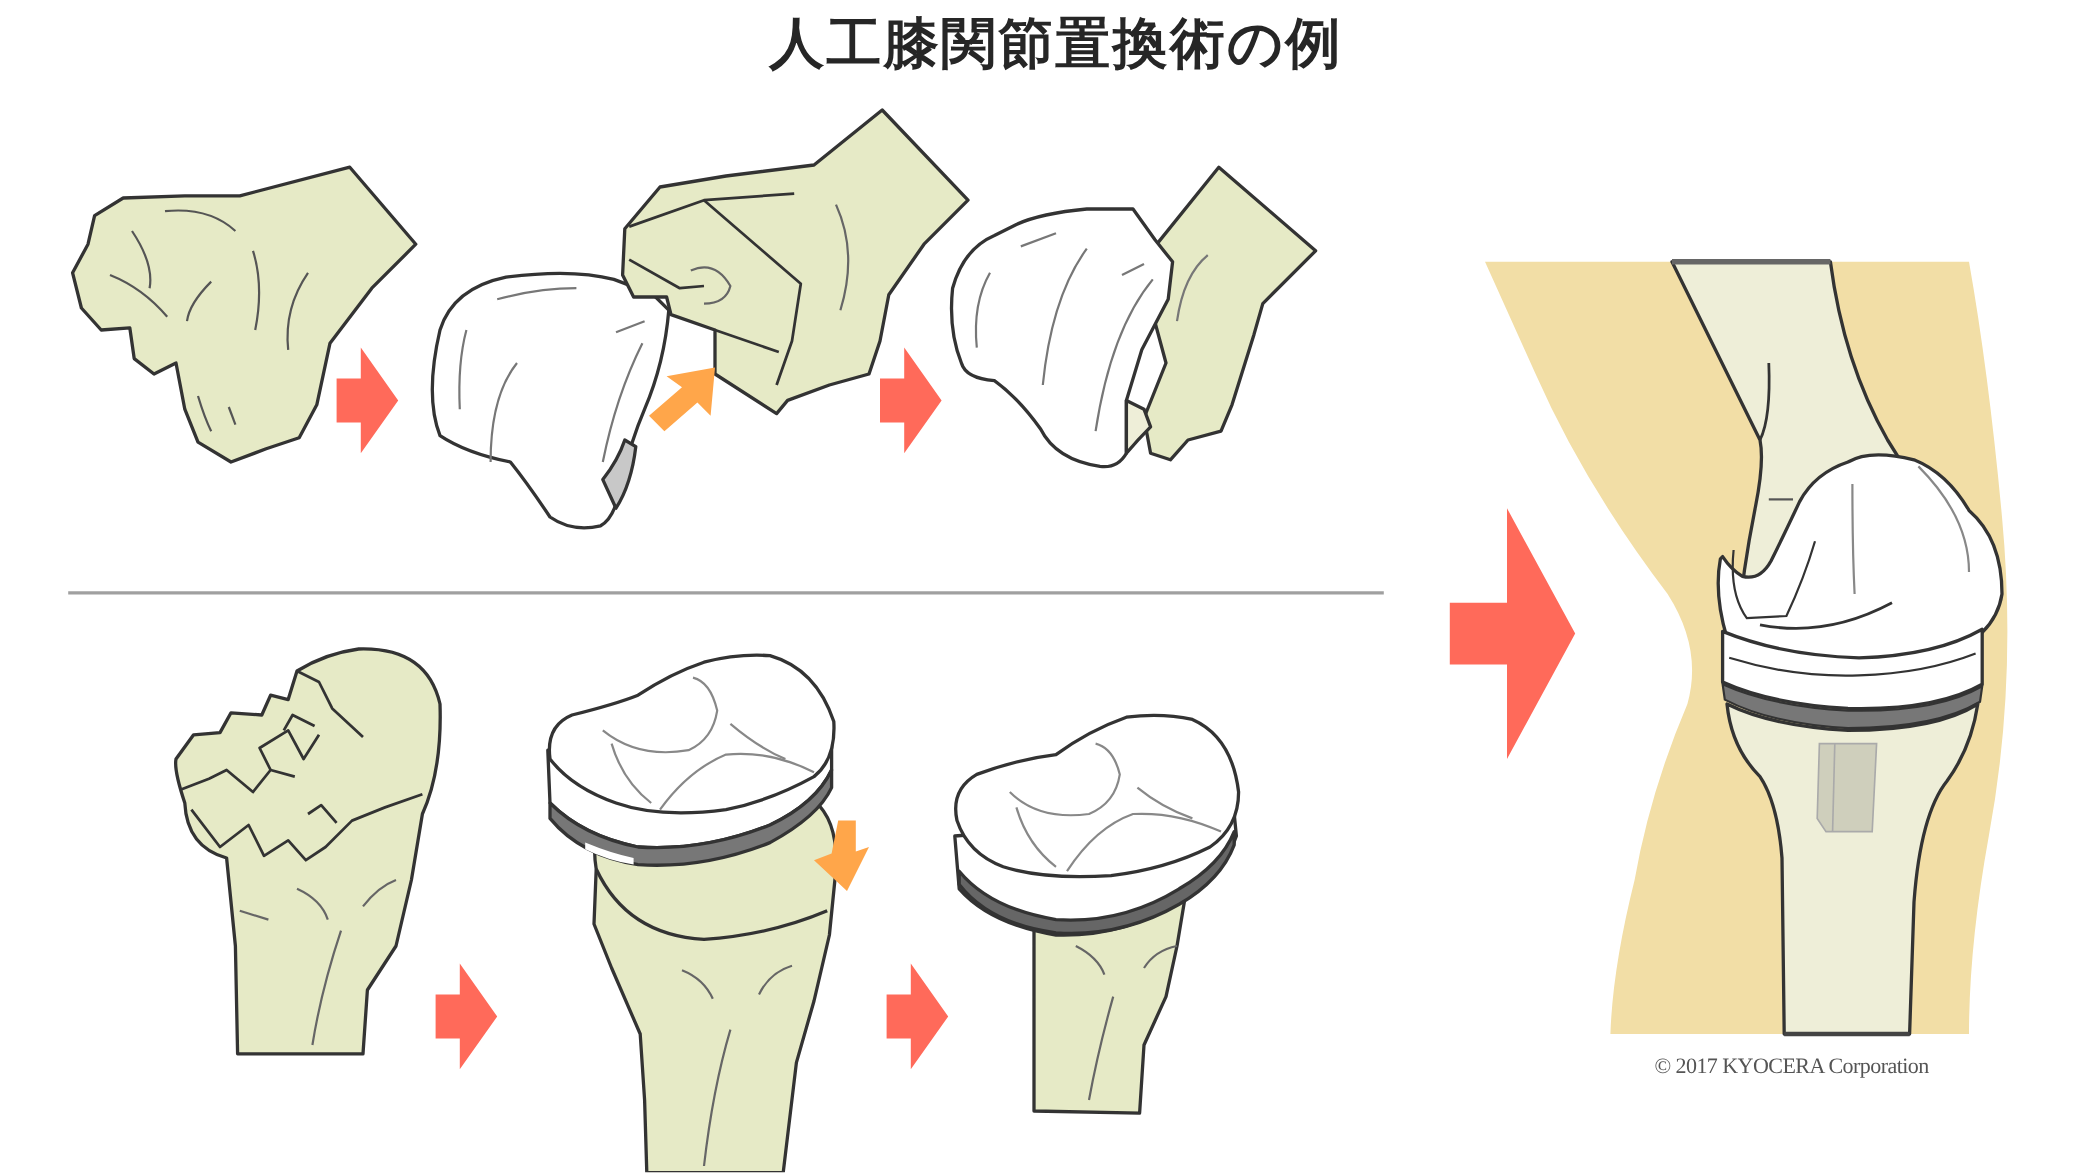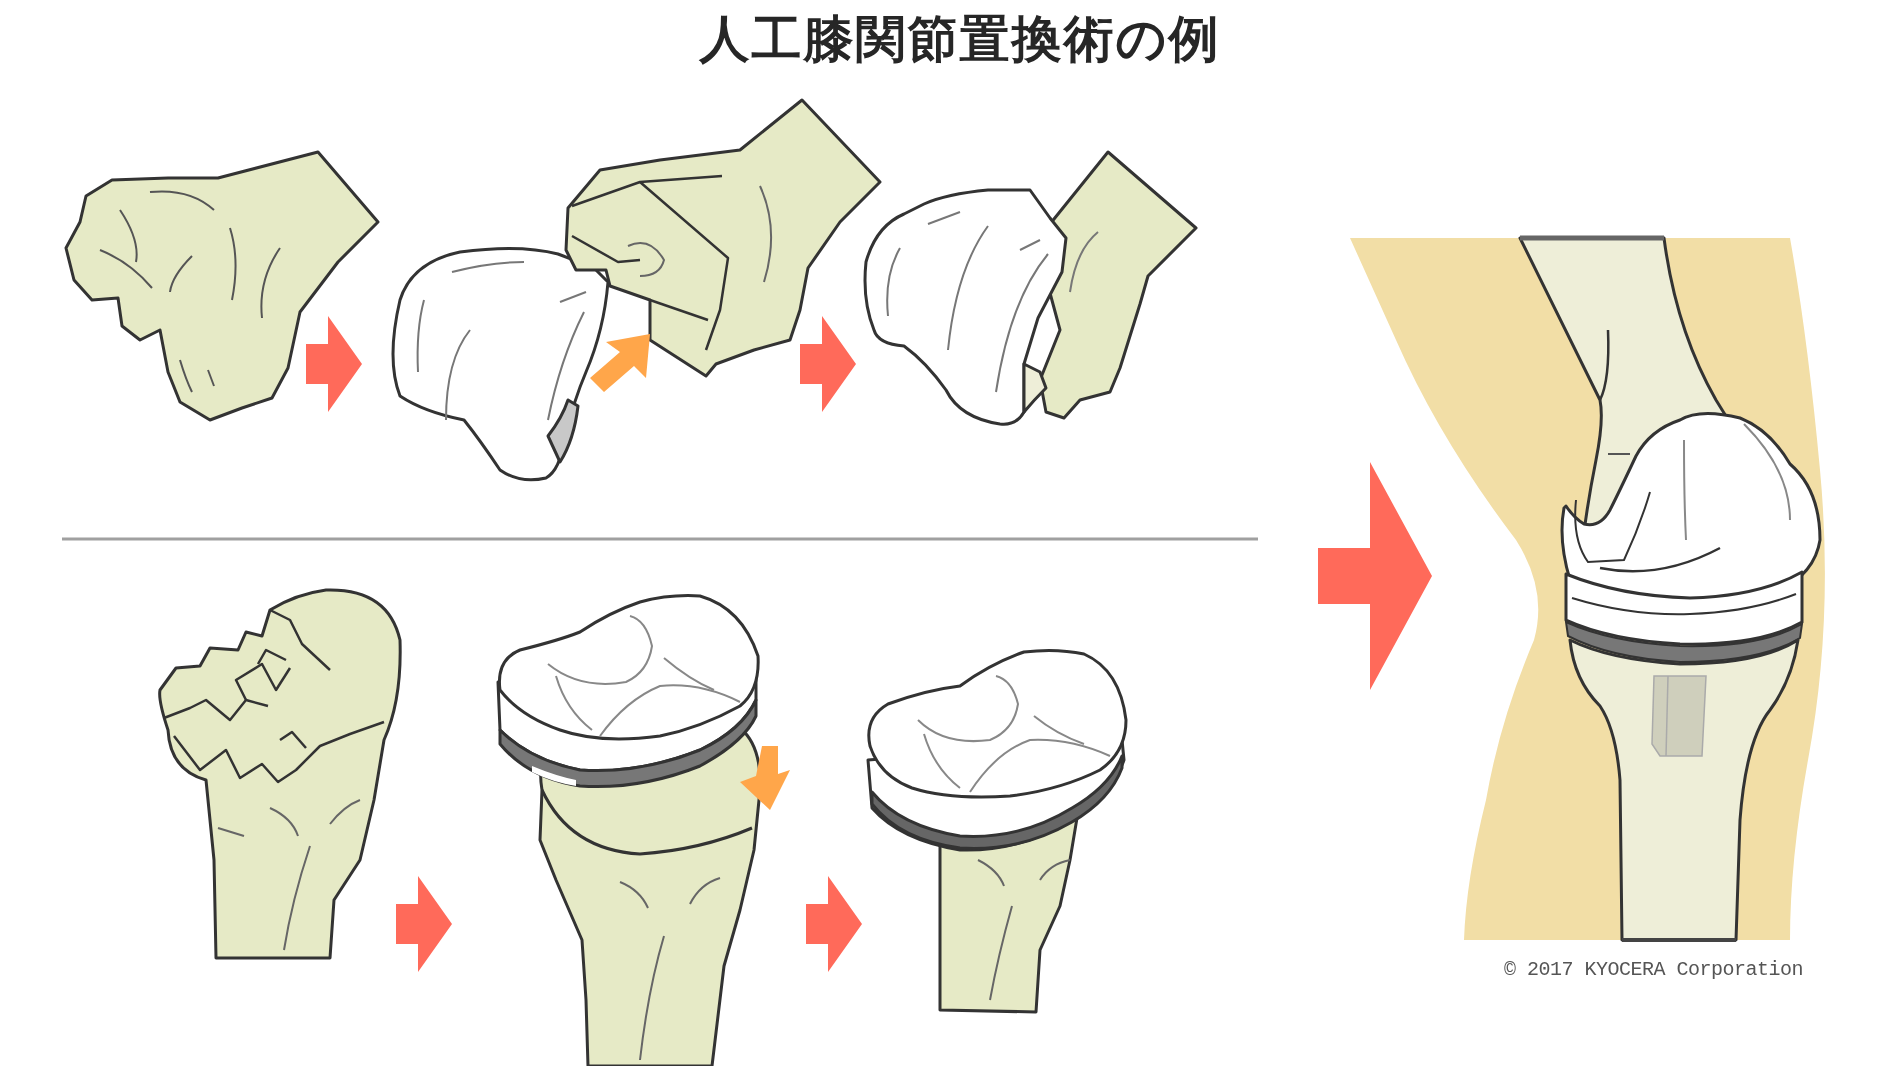--- a/index.html
+++ b/index.html
@@ -1,19 +1,19 @@
 <!DOCTYPE html>
 <html><head>
 <meta charset="utf-8">
 <style>
   html, body { margin: 0; padding: 0; background: #ffffff; }
   body { width: 1904px; height: 1066px; position: relative; overflow: hidden; font-family: "DejaVu Sans", sans-serif; }
   .title { position: absolute; left: 0; top: 6px; width: 1920px; text-align: center; font-size: 50px; font-weight: bold; color: #262626; letter-spacing: 2px; font-family: "DejaVu Sans", sans-serif; }
   .fig { position: absolute; left: 0; top: 0; width: 1904px; height: 1066px; }
-  .copyright { position: absolute; left: 1504px; top: 958px; font-size: 20px; color: #555555; font-family: Liberation Mono, monospace; letter-spacing: -0.5px; }
+  .copyright { position: absolute; left: 1504px; top: 958px; font-size: 20px; color: #555555; font-family: Liberation Serif, serif; letter-spacing: -0.5px; }
 </style>
 </head>
 <body>
 
 <div class="title">人工膝関節置換術の例</div>
 
 <svg class="fig" viewBox="0 0 1904 1066" xmlns="http://www.w3.org/2000/svg">
   <defs>
     <g id="redArrow">
       <polygon points="0,28 22,28 22,0 56,48 22,96 22,68 0,68" fill="#ff6a5a"></polygon>

